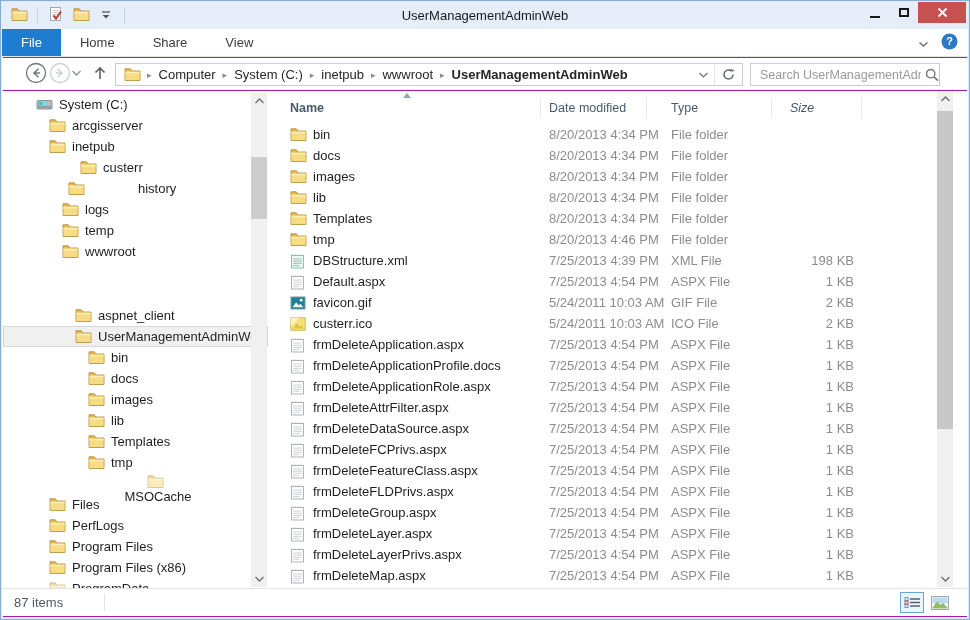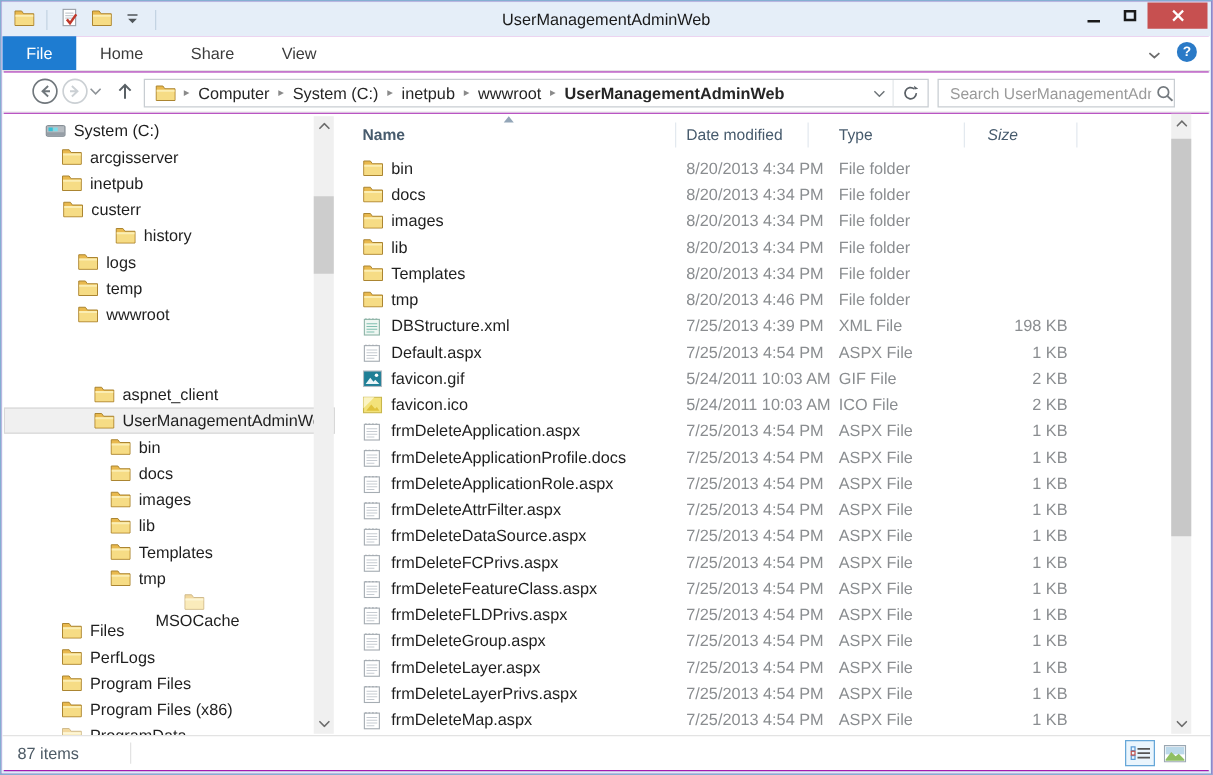--- a/index.html
+++ b/index.html
@@ -261,31 +261,31 @@
           <div class="titem" style="padding-left: 45px;">
             <span class="ticon">
               <svg width="17" height="15" viewBox="0 0 17 15">
                 <path d="M1 1.8 h5.3 l1.6 2.2 H16 V13.4 H1 Z" fill="#e9b94e" stroke="#ab8531" stroke-width="0.8"></path>
                 <path d="M1.4 4.7 H15.6 V13 H1.4 Z" fill="#f6dc85"></path>
                 <path d="M1.4 4.7 H15.6 V6.4 H1.4 Z" fill="#fbeeb4"></path>
               </svg>
             </span>
             <span>inetpub</span>
           </div>
-          <div class="titem" style="padding-left: 46px;">
+          <div class="titem" style="padding-left: 76px;">
             <span class="ticon">
               <svg width="17" height="15" viewBox="0 0 17 15">
                 <path d="M1 1.8 h5.3 l1.6 2.2 H16 V13.4 H1 Z" fill="#e9b94e" stroke="#ab8531" stroke-width="0.8"></path>
                 <path d="M1.4 4.7 H15.6 V13 H1.4 Z" fill="#f6dc85"></path>
                 <path d="M1.4 4.7 H15.6 V6.4 H1.4 Z" fill="#fbeeb4"></path>
               </svg>
             </span>
             <span>custerr</span>
           </div>
-          <div class="titem" style="padding-left: 88px;">
+          <div class="titem" style="padding-left: 64px; gap: 47px;">
             <span class="ticon">
               <svg width="17" height="15" viewBox="0 0 17 15">
                 <path d="M1 1.8 h5.3 l1.6 2.2 H16 V13.4 H1 Z" fill="#e9b94e" stroke="#ab8531" stroke-width="0.8"></path>
                 <path d="M1.4 4.7 H15.6 V13 H1.4 Z" fill="#f6dc85"></path>
                 <path d="M1.4 4.7 H15.6 V6.4 H1.4 Z" fill="#fbeeb4"></path>
               </svg>
             </span>
             <span>history</span>
           </div>
           <div class="titem" style="padding-left: 58px;">
@@ -658,21 +658,21 @@
           </div>
           <div class="lrow">
             <div class="c-name">
               <span class="ficon">
                 <svg width="16" height="14" viewBox="0 0 16 14">
                   <rect x="0.8" y="0.8" width="14.4" height="12.4" fill="#f3e27a" stroke="#c8b64c" stroke-width="0.9"></rect>
                   <path d="M0.8 0.8 L9.5 0.8 L0.8 9.5 Z" fill="#fbf4c4"></path>
                   <path d="M3 11.5 L7 6.5 L10 10 L11.5 8.5 L13.5 11.5 Z" fill="#e0c23c"></path>
                 </svg>
               </span>
-              <span>favicon.ico</span>
+              <span>custerr.ico</span>
             </div>
             <div class="c-date">5/24/2011 10:03 AM</div>
             <div class="c-type">ICO File</div>
             <div class="c-size">2 KB</div>
           </div>
           <div class="lrow">
             <div class="c-name">
               <span class="ficon">
                 <svg width="15" height="16" viewBox="0 0 15 16">
                   <rect x="1.5" y="2.5" width="12" height="12.5" fill="#fff" stroke="#a6adb3" stroke-width="0.9"></rect>

